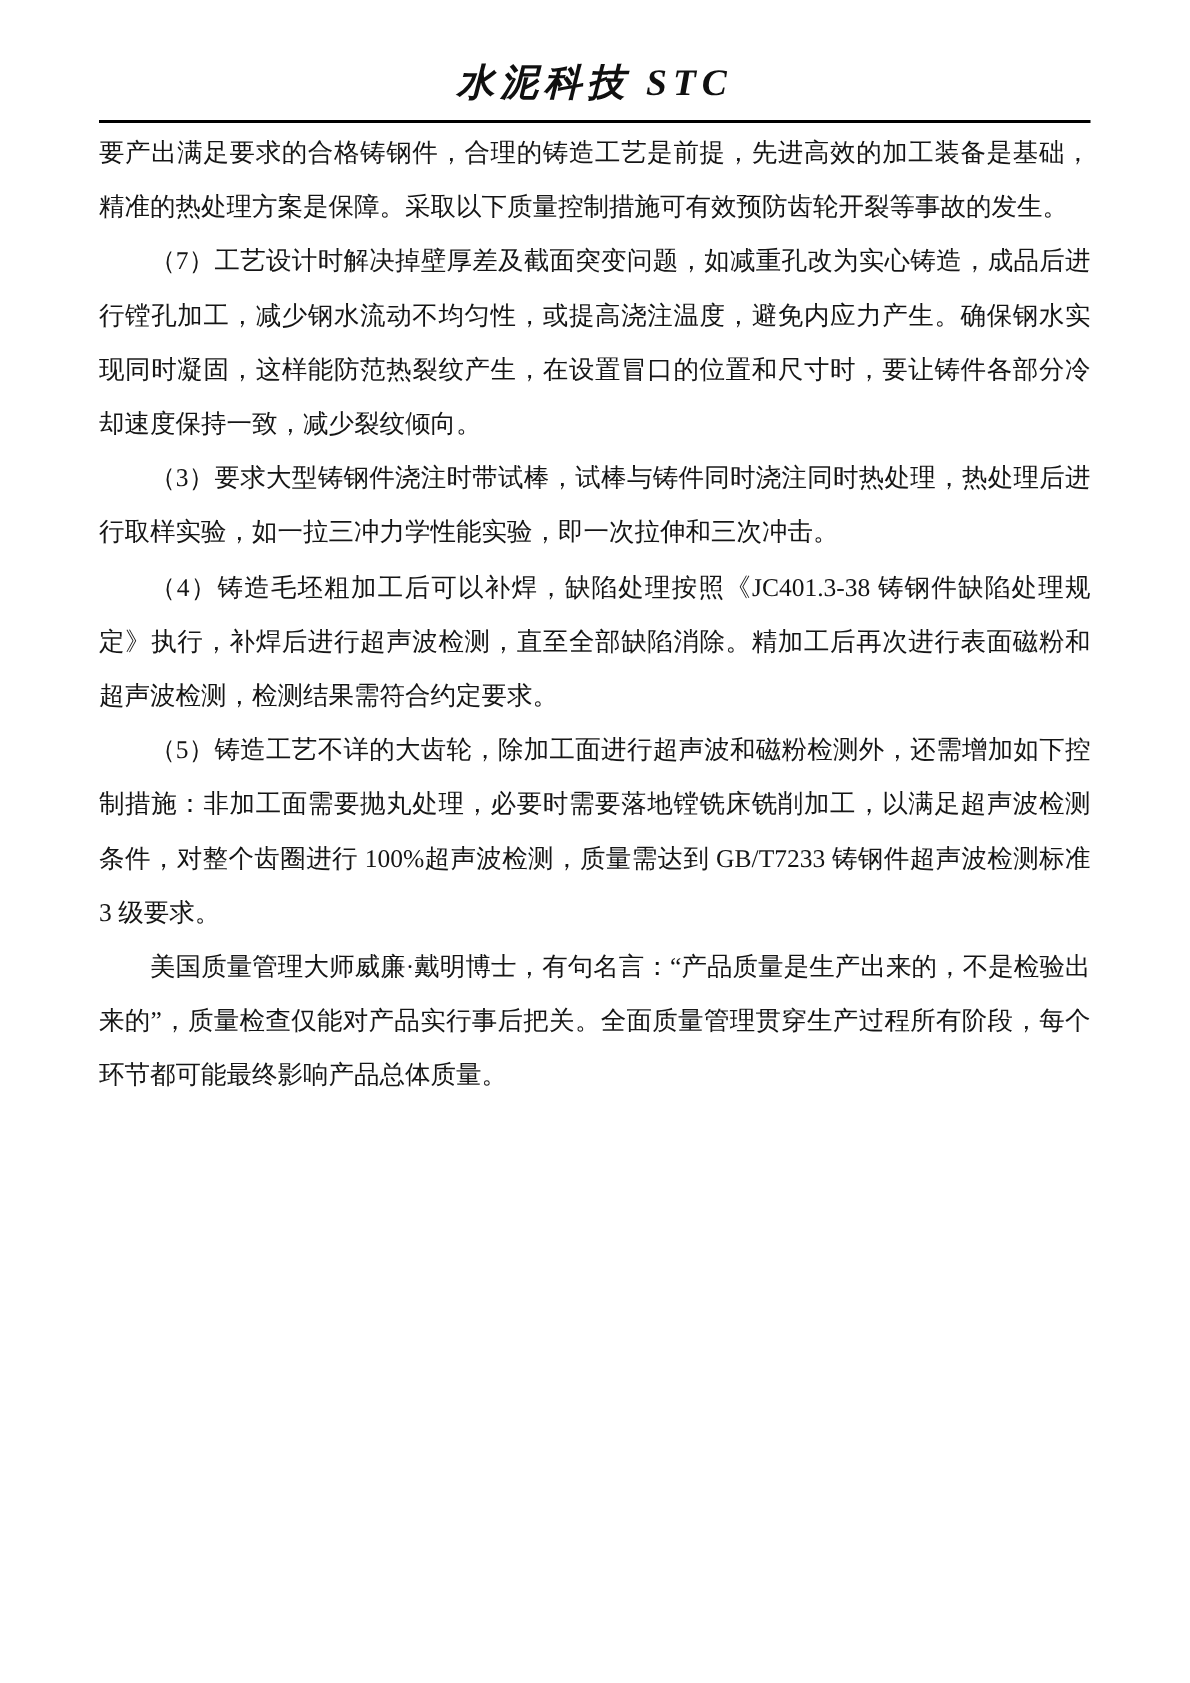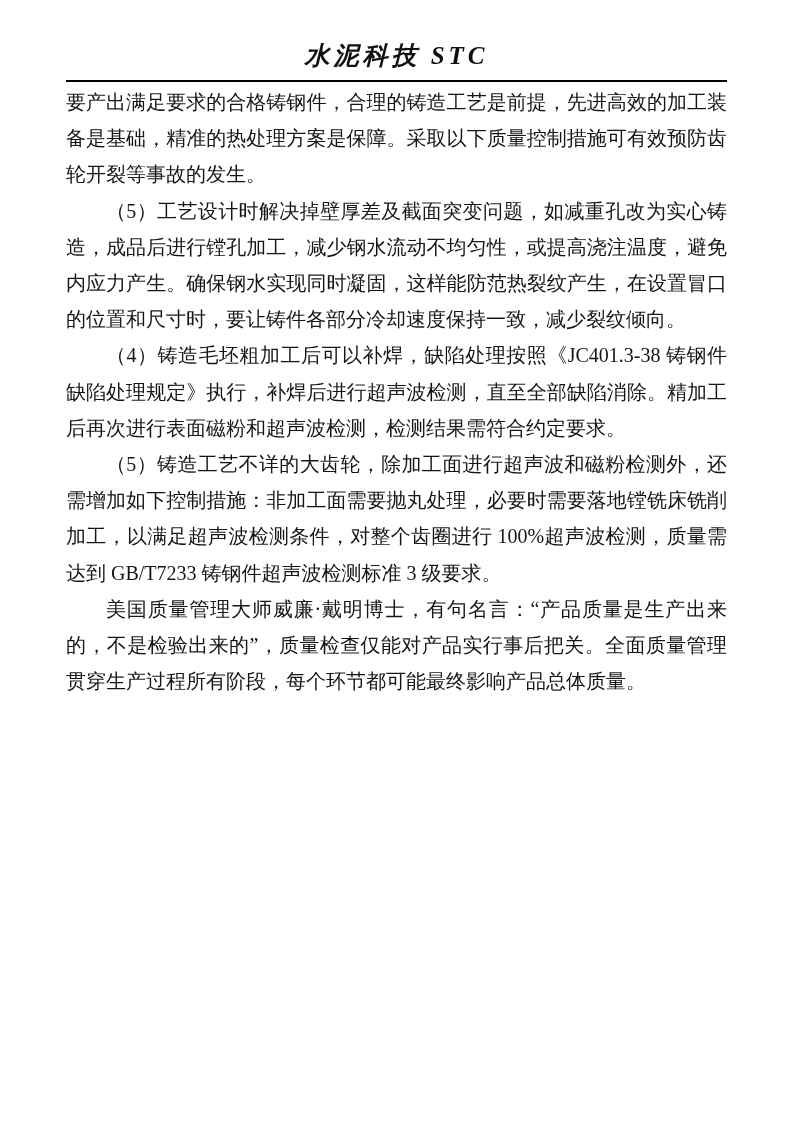--- a/index.html
+++ b/index.html
@@ -32,21 +32,21 @@
     letter-spacing: 4px;
     color: #101010;
   }
   .header-rule {
     margin-top: 8px;
     border-bottom: 2.5px solid #000000;
     height: 0;
   }
   .article-body {
     margin-top: 2px;
-    font-size: 20px;
+    font-size: 17px;
     line-height: 36.2px;
     text-align: justify;
     text-justify: inter-ideograph;
     word-break: break-all;
   }
   .article-body p {
     margin: 0;
     padding: 0;
   }
   .article-body p.indented {
@@ -85,21 +85,22 @@
 
 <div class="page">
   <div class="content">
 
     <div class="journal-title">水泥科技 STC</div>
 
     <div class="header-rule"></div>
 
     <div class="article-body">
       <p>要产出满足要求的合格铸钢件，合理的铸造工艺是前提，先进高效的加工装备是基础，精准的热处理方案是保障。采取以下质量控制措施可有效预防齿轮开裂等事故的发生。</p>
-      <p class="indented">（5）工艺设计时解决掉壁厚差及截面突变问题，如减重孔改为实心铸造，成品后进行镗孔加工，减少钢水流动不均匀性，或提高浇注温度，避免内应力产生。确保钢水实现同时凝固，这样能防范热裂纹产生，在设置冒口的位置和尺寸时，要让铸件各部分冷却速度保持一致，减少裂纹倾向。</p>
+      <p class="indented">（7）工艺设计时解决掉壁厚差及截面突变问题，如减重孔改为实心铸造，成品后进行镗孔加工，减少钢水流动不均匀性，或提高浇注温度，避免内应力产生。确保钢水实现同时凝固，这样能防范热裂纹产生，在设置冒口的位置和尺寸时，要让铸件各部分冷却速度保持一致，减少裂纹倾向。</p>
+      <p class="indented">（3）要求大型铸钢件浇注时带试棒，试棒与铸件同时浇注同时热处理，热处理后进行取样实验，如一拉三冲力学性能实验，即一次拉伸和三次冲击。</p>
       <p class="indented">（4）铸造毛坯粗加工后可以补焊，缺陷处理按照《JC401.3-38 铸钢件缺陷处理规定》执行，补焊后进行超声波检测，直至全部缺陷消除。精加工后再次进行表面磁粉和超声波检测，检测结果需符合约定要求。</p>
       <p class="indented">（5）铸造工艺不详的大齿轮，除加工面进行超声波和磁粉检测外，还需增加如下控制措施：非加工面需要抛丸处理，必要时需要落地镗铣床铣削加工，以满足超声波检测条件，对整个齿圈进行 100%超声波检测，质量需达到 GB/T7233 铸钢件超声波检测标准 3 级要求。</p>
       <p class="indented">美国质量管理大师威廉·戴明博士，有句名言：“产品质量是生产出来的，不是检验出来的”，质量检查仅能对产品实行事后把关。全面质量管理贯穿生产过程所有阶段，每个环节都可能最终影响产品总体质量。</p>
     </div>
   </div>
 
   <div class="footer">
     <svg class="footer-rule-svg" viewBox="0 0 661 8" preserveAspectRatio="none" aria-hidden="true">
       <path d="M0,4.6
                C 110,2.6 240,1.4 370,1.3

